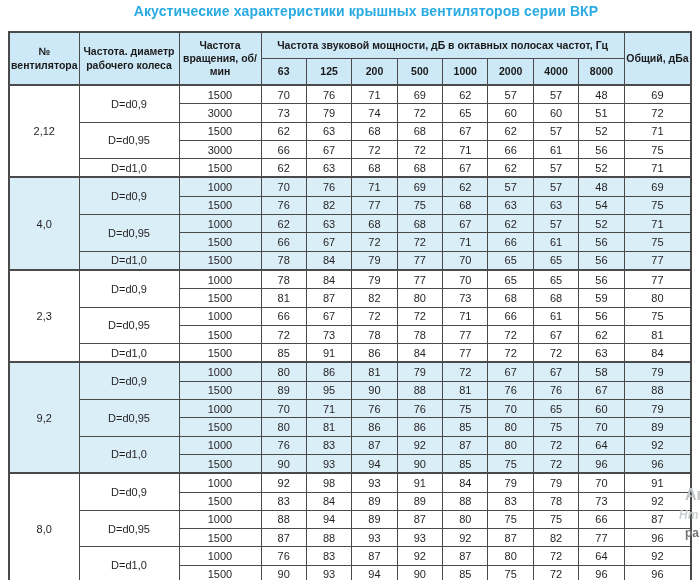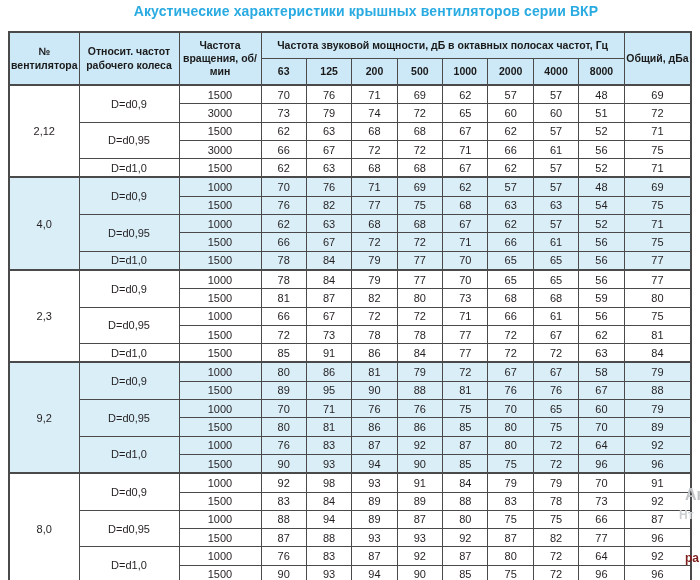--- a/index.html
+++ b/index.html
@@ -27,22 +27,22 @@
   }
   thead tr.h1 th{height:25px;}
   thead tr.h2 th{height:25px;}
   thead tr.h2 th{border-bottom:2px solid #4a4a4a;}
   thead th.deep{border-bottom:2px solid #4a4a4a;}
   table.fans tbody td{font-size:11px;height:17.3px;background:#ffffff;}
   tbody tr.g-blue td{background:#daeef8;}
   tbody tr.group-start td{border-top:2px solid #4a4a4a;}
   .wm{position:absolute;color:#c2c5c7;font-weight:bold;white-space:nowrap;}
   .wm1{left:685px;top:486px;font-size:16px;}
-  .wm2{left:679px;top:508px;font-size:12px;color:#cdd0d2;}
-  .wm3{left:685px;top:526px;font-size:12px;color:#7f1d1d;margin-top:25px;}
+  .wm2{left:679px;top:508px;font-size:12px;color:#cdd0d2;font-style:italic;}
+  .wm3{left:685px;top:526px;font-size:12px;color:#737373;}
 </style>
 </head>
 <body>
 
 <div class="page-title">Акустические характеристики крышных вентиляторов серии ВКР</div>
 
 <table class="fans">
   <colgroup>
     <col style="width:70px">
     <col style="width:100px">
@@ -53,21 +53,21 @@
       <col style="width:45.4px">
     <col style="width:45.4px">
       <col style="width:45.4px">
       <col style="width:45.4px">
       <col style="width:45.4px">
     <col style="width:67px">
   </colgroup>
   <thead>
     <tr class="h1">
       <th rowspan="2" class="deep">№ вентилятора</th>
-      <th rowspan="2" class="deep">Относит. частот рабочего колеса</th>
+      <th rowspan="2" class="deep">Частота. диаметр рабочего колеса</th>
       <th rowspan="2" class="deep">Частота вращения, об/мин</th>
       <th colspan="8">Частота звуковой мощности, дБ в октавных полосах частот, Гц</th>
       <th rowspan="2" class="deep">Общий, дБа</th>
     </tr>
     <tr class="h2">
       <th>63</th>
       <th>125</th>
       <th>200</th>
       <th>500</th>
       <th>1000</th>

